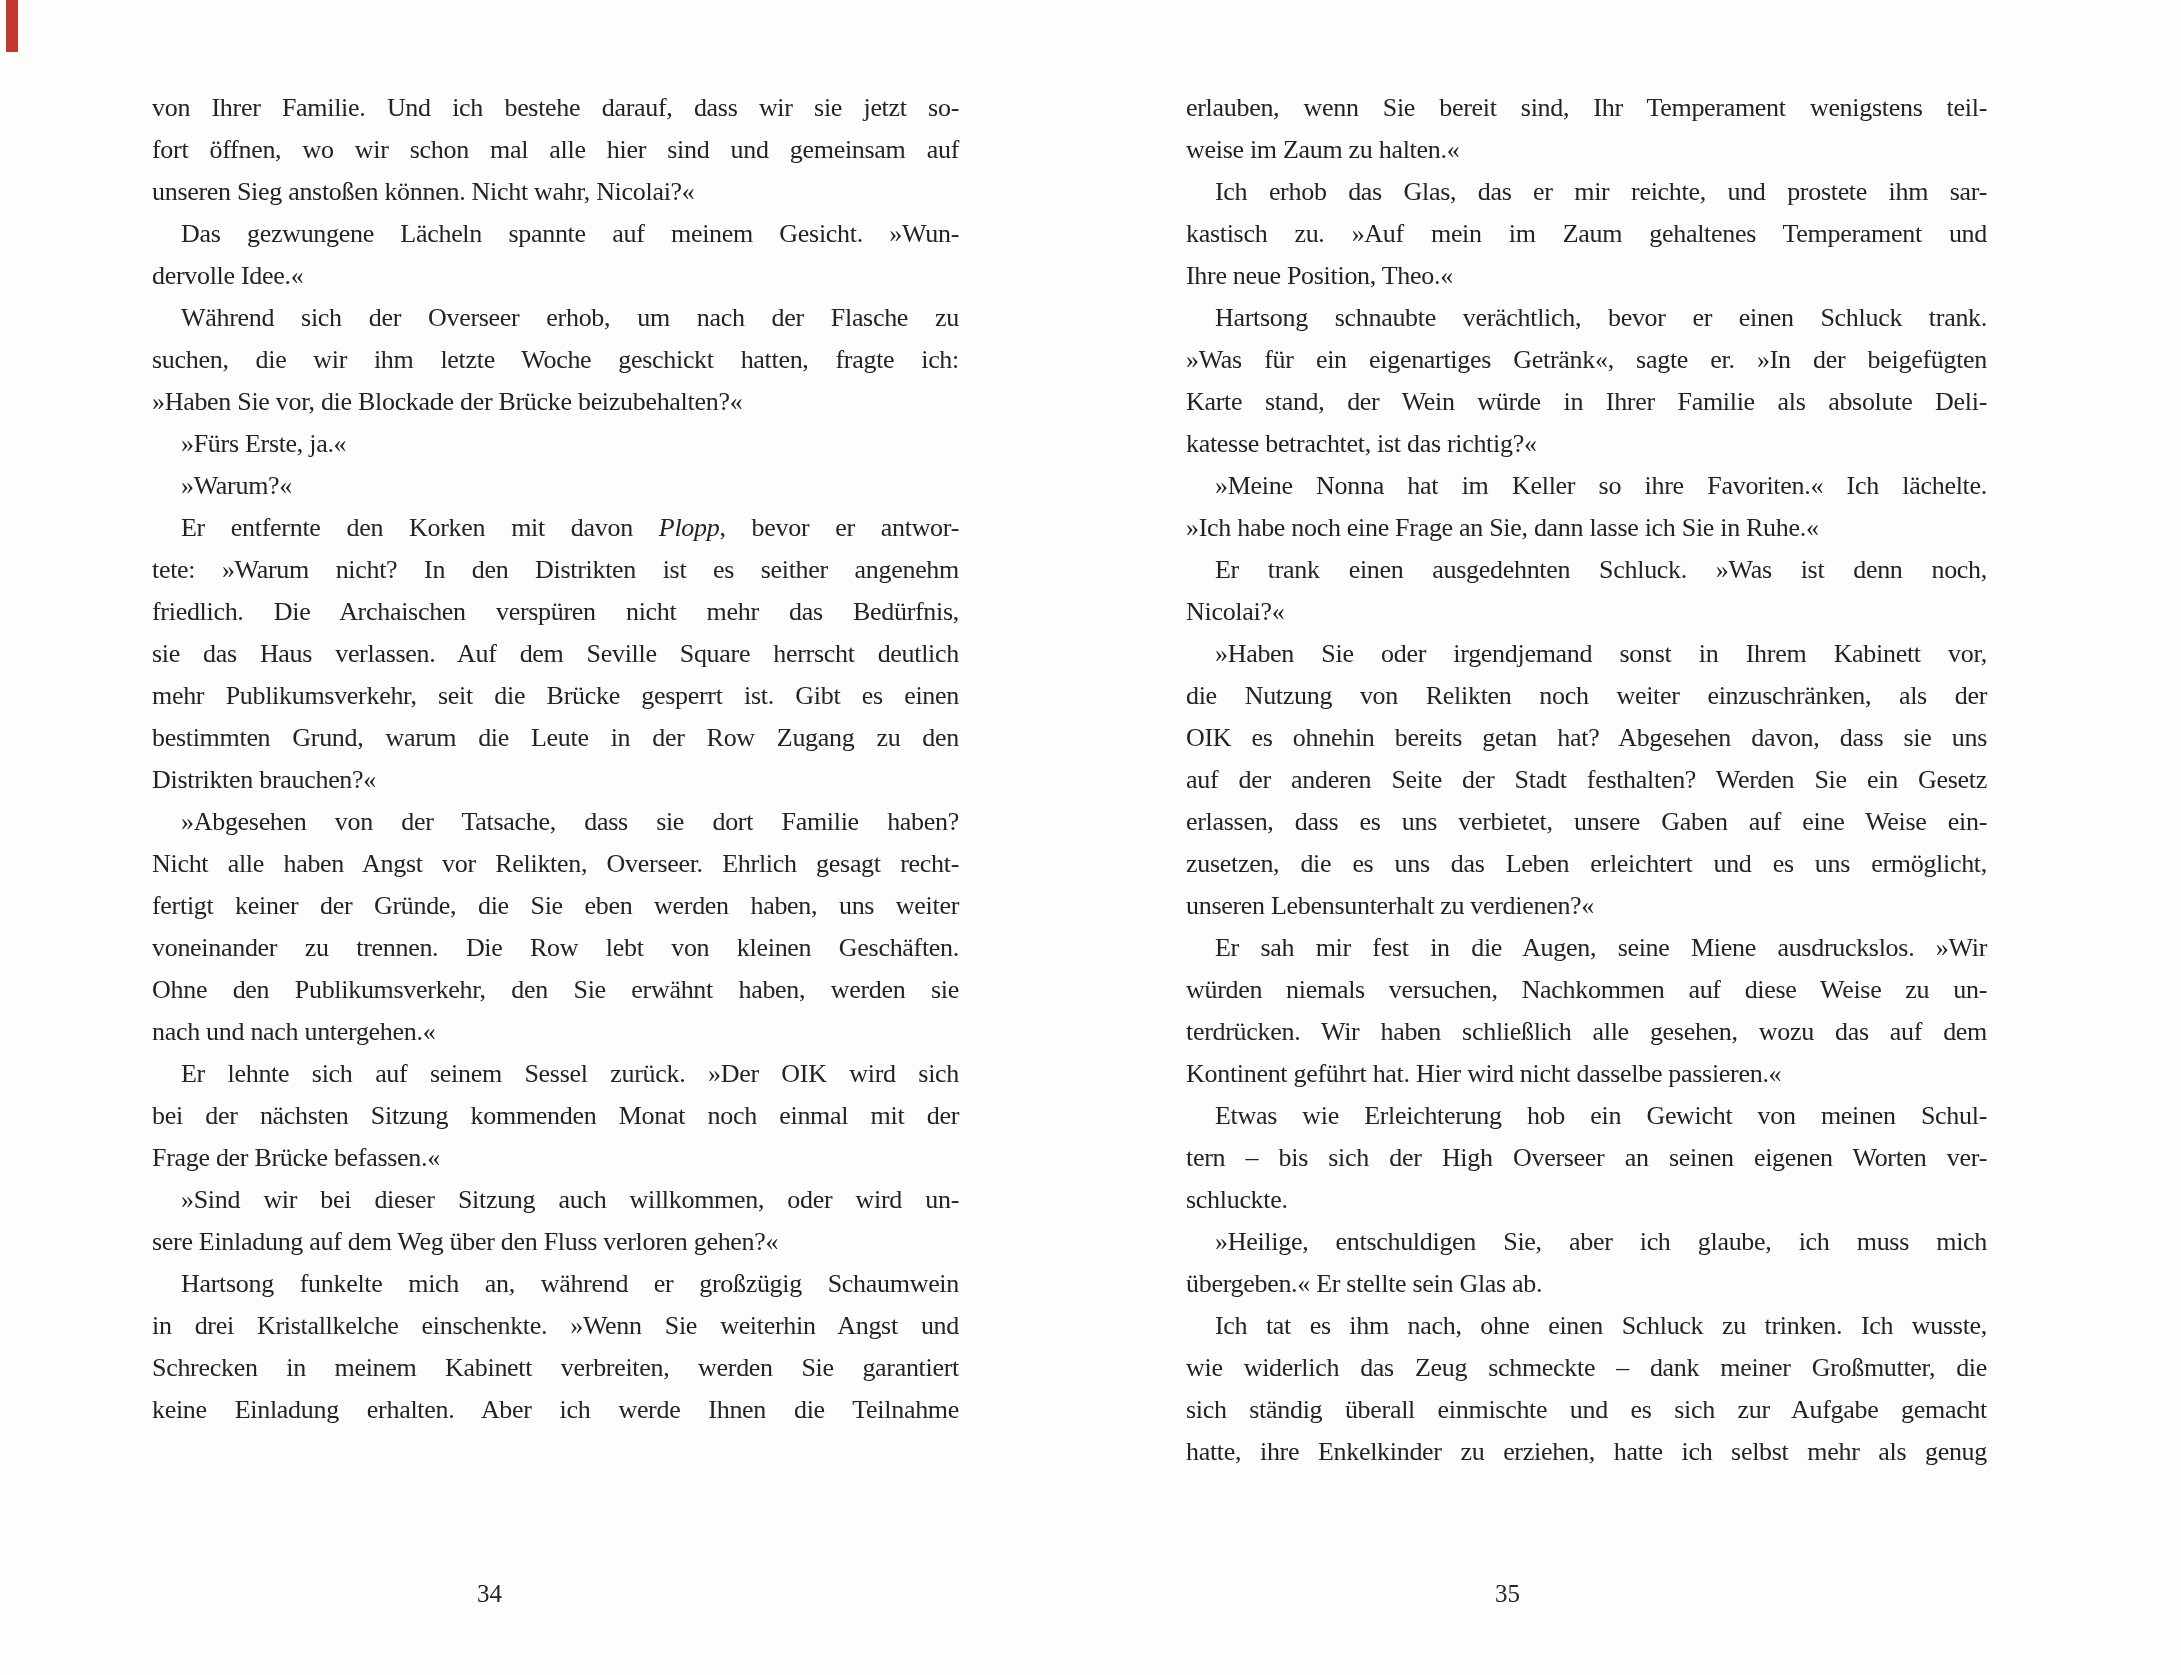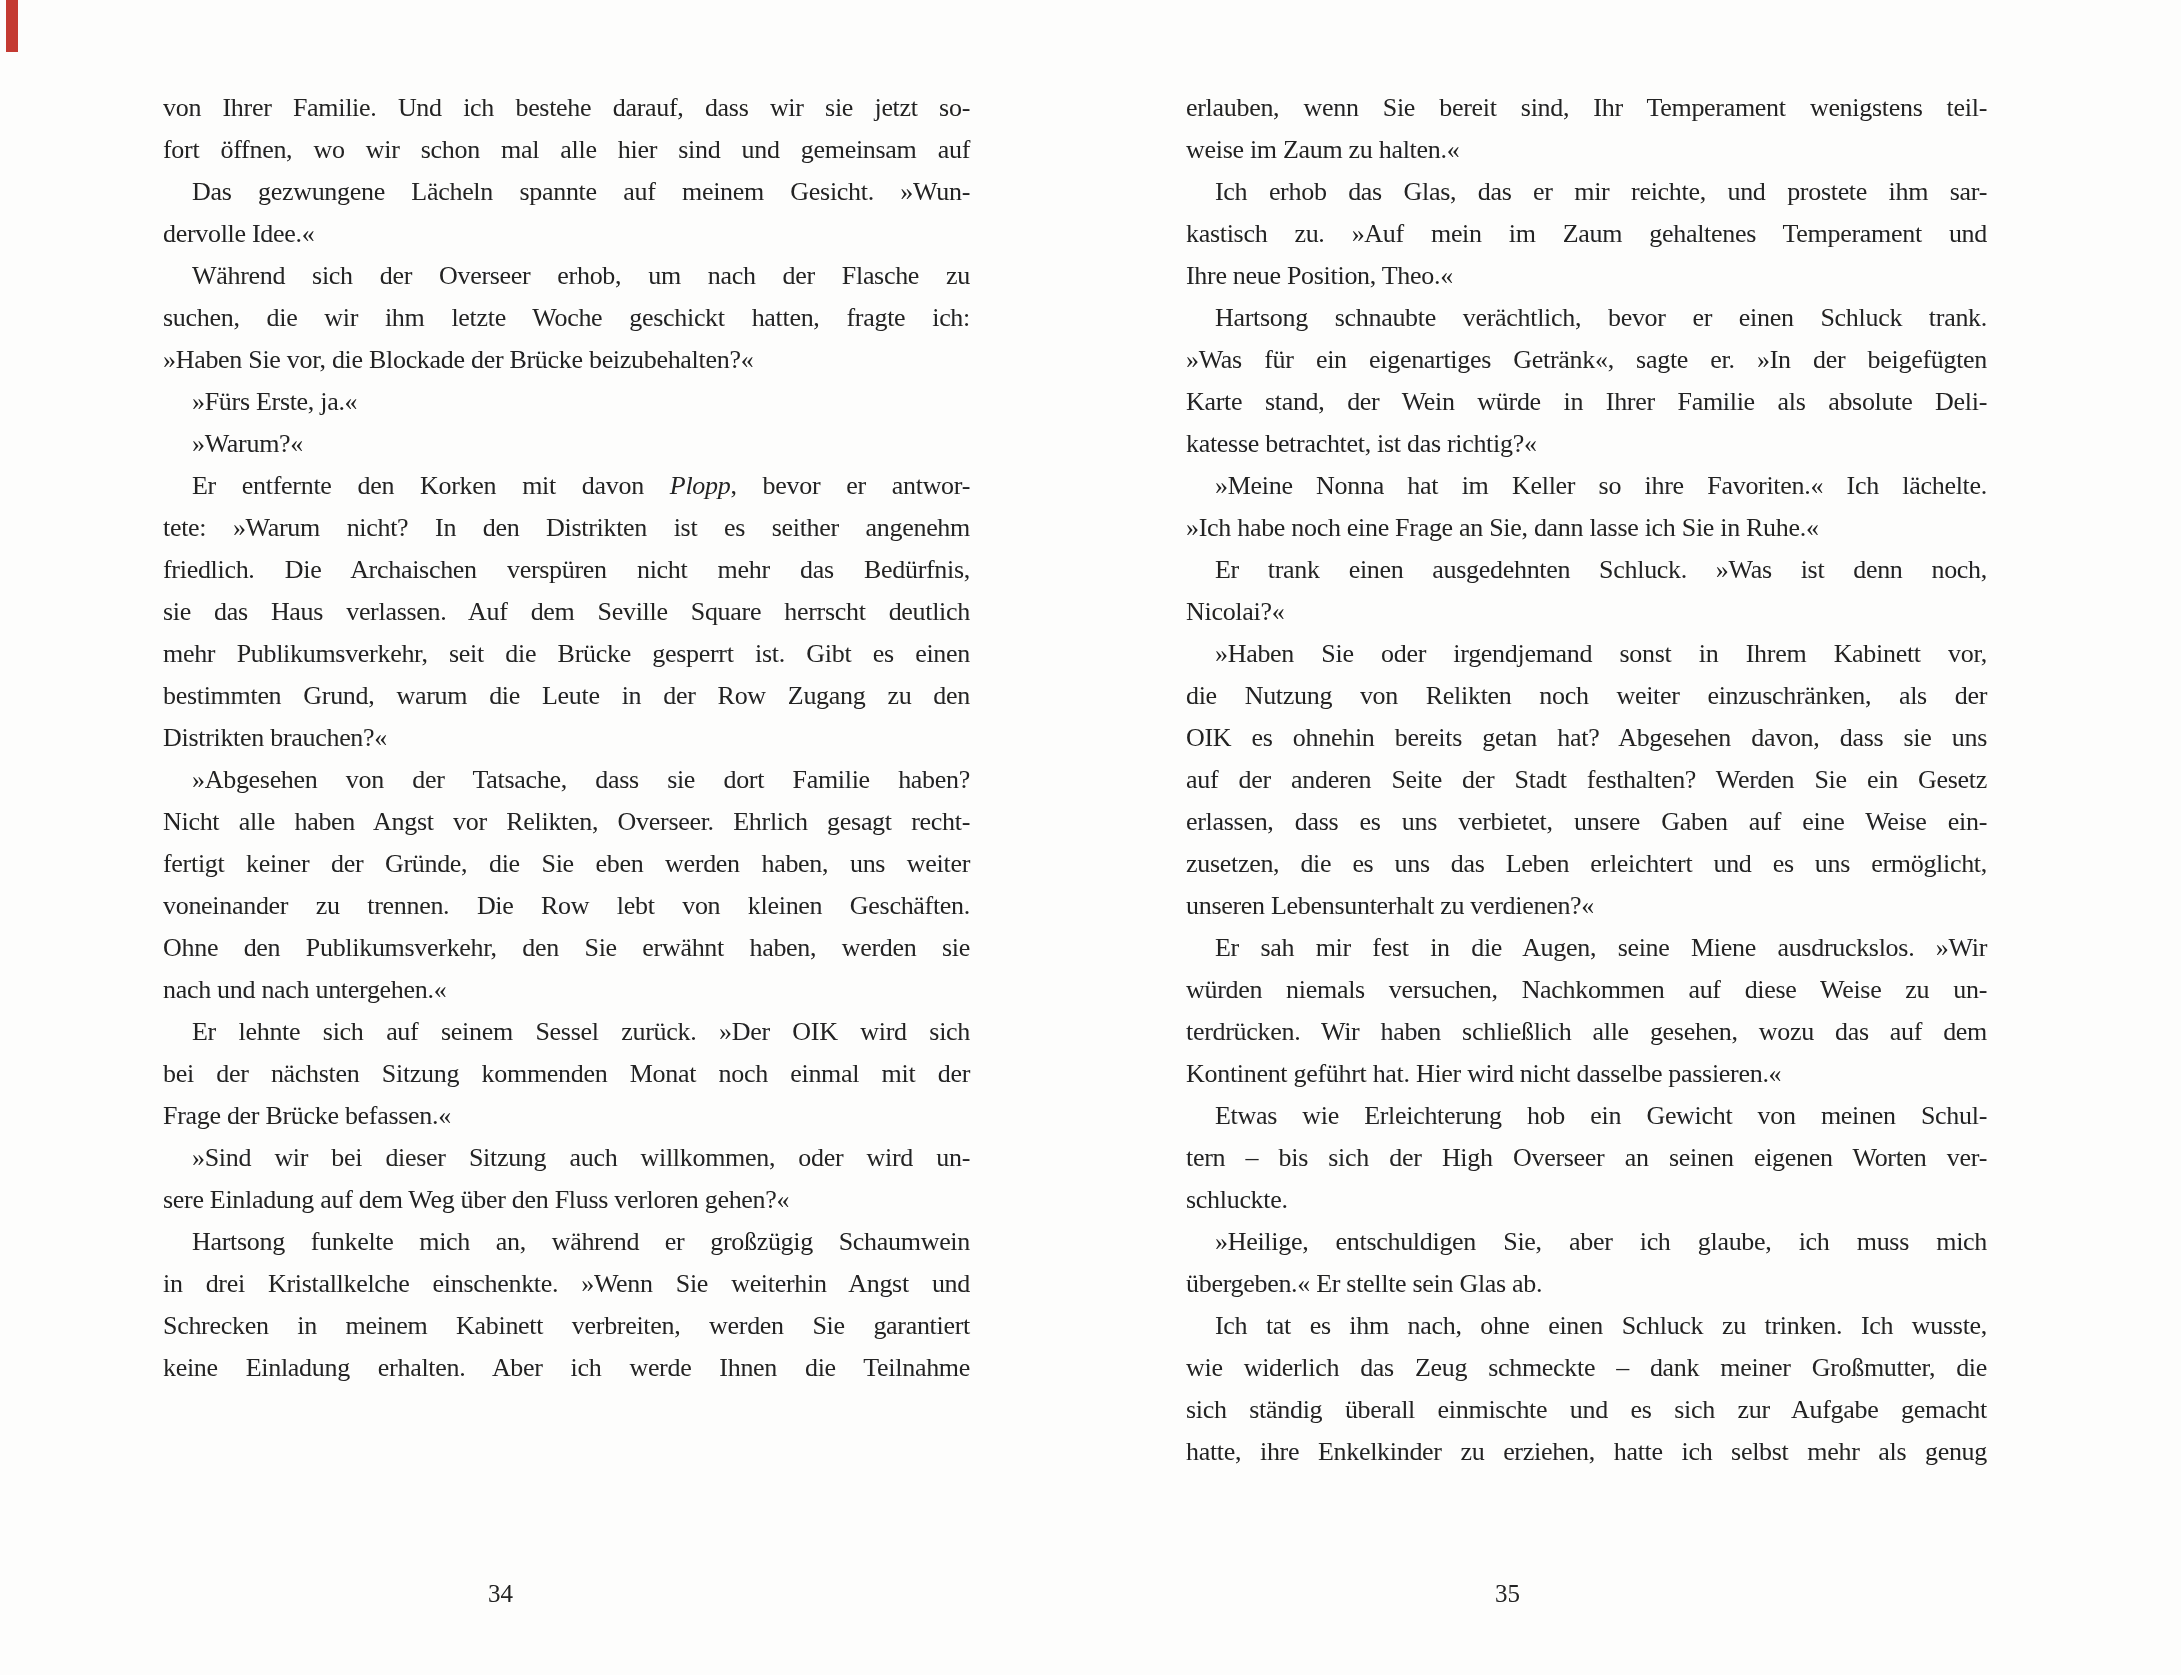--- a/index.html
+++ b/index.html
@@ -25,21 +25,21 @@
     top: 0;
     width: 12.7px;
     height: 52px;
   }
   .page {
     position: absolute;
     top: 0;
     width: 1091px;
     height: 1676px;
   }
-  .page-left  { left: 16px; }
+  .page-left  { left: 5px; }
   .page-right { left: 1038px; text-decoration: underline; }
   .text-block {
     position: absolute;
     top: 87px;
     font-size: 26px;
     line-height: 42px;
     letter-spacing: -0.3px;
   }
   .page-left .text-block  { left: 147px;  width: 807px; }
   .page-right .text-block { left: 148px;  width: 801px; }
@@ -68,20 +68,21 @@
 
 <div class="spread">
 
   <div class="edge-mark" style="background: rgb(196, 58, 50);"></div>
 
   <div class="page page-left">
     <div class="text-block">
         <div class="paragraph">
           <div class="line"><span>von Ihrer Familie. Und ich bestehe darauf, dass wir sie jetzt so-</span></div>
           <div class="line"><span>fort öffnen, wo wir schon mal alle hier sind und gemeinsam auf</span></div>
+          <div class="line par-end"><span>unseren Sieg anstoßen können. Nicht wahr, Nicolai?«</span></div>
         </div>
         <div class="paragraph">
           <div class="line indent"><span>Das gezwungene Lächeln spannte auf meinem Gesicht. »Wun-</span></div>
           <div class="line par-end"><span>dervolle Idee.«</span></div>
         </div>
         <div class="paragraph">
           <div class="line indent"><span>Während sich der Overseer erhob, um nach der Flasche zu</span></div>
           <div class="line"><span>suchen, die wir ihm letzte Woche geschickt hatten, fragte ich:</span></div>
           <div class="line par-end"><span>»Haben Sie vor, die Blockade der Brücke beizubehalten?«</span></div>
         </div>

